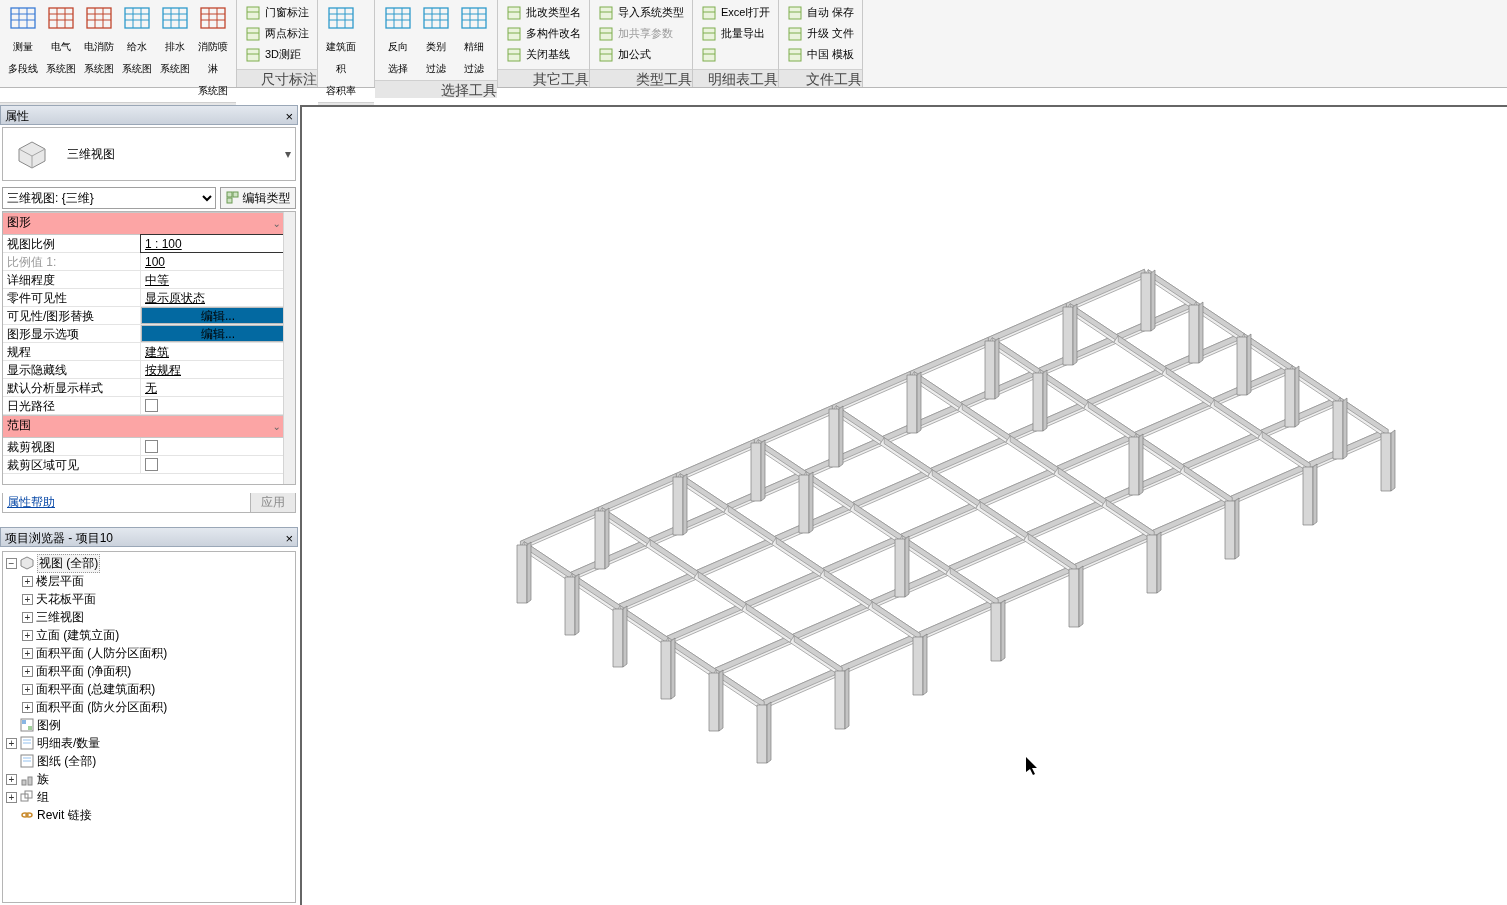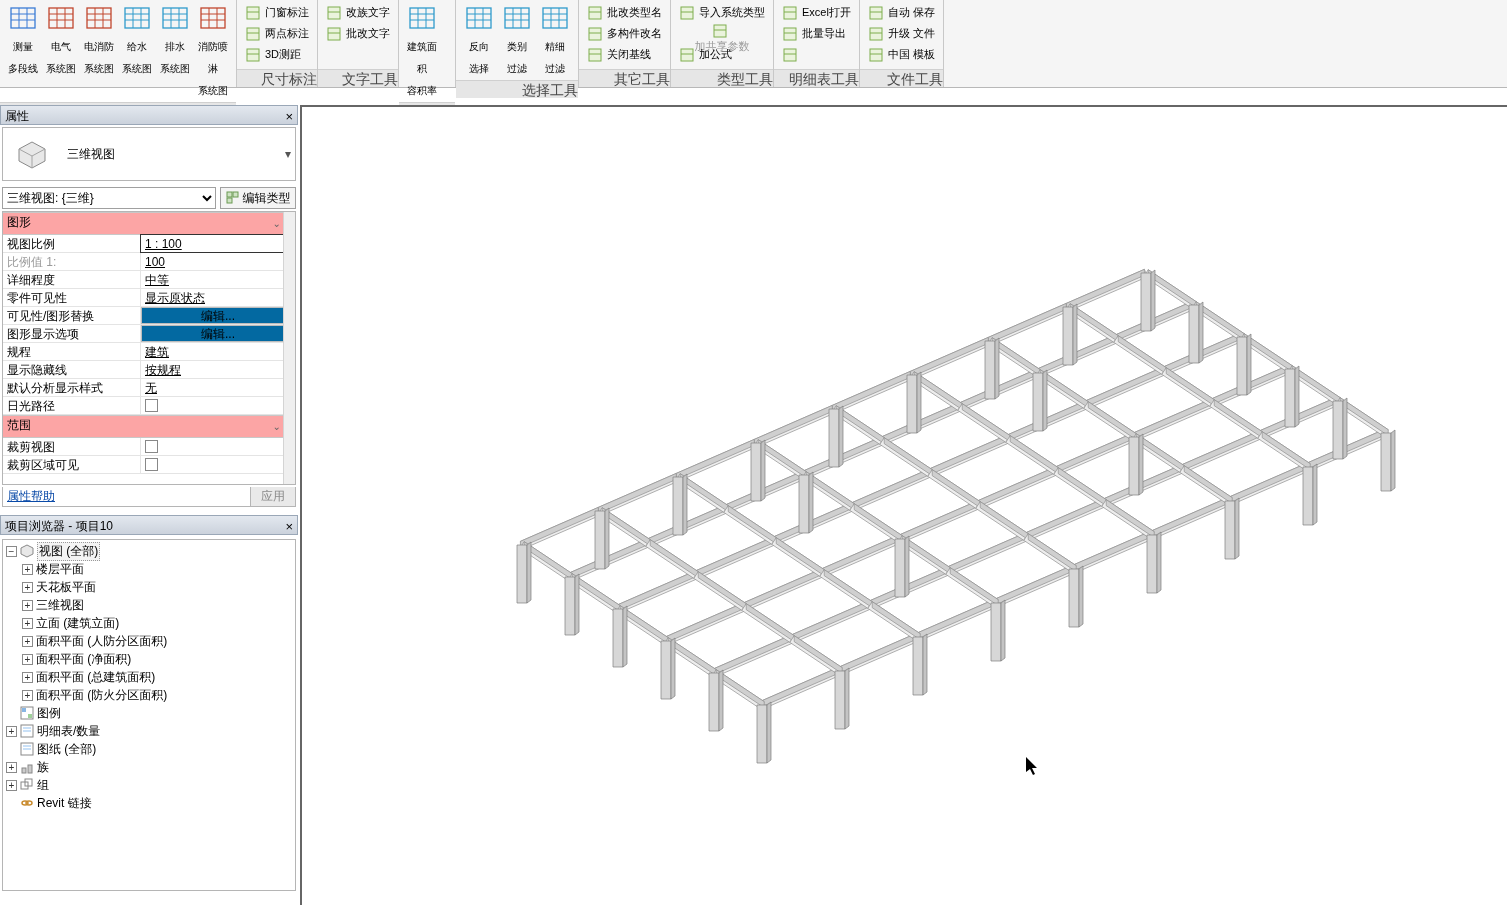--- a/index.html
+++ b/index.html
@@ -8,21 +8,21 @@
 
 #ribbon { display:flex; height:88px; border-bottom:1px solid #b8b8b8; background:#f5f5f5; }
 .rgroup { display:flex; flex-direction:column; border-right:1px solid #c8c8c8; }
 .rgroup .body { flex:1; display:flex; align-items:flex-start; padding:2px 4px 0; }
 .rgroup .glabel { height:18px; line-height:18px; text-align:right; font-size:14px; background:#e6e6e6; color:#464646; border-top:1px solid #d0d0d0; }
 .rbtn-big { display:flex; flex-direction:column; align-items:center; justify-content:flex-start; width:38px; padding:2px 1px 0; cursor:default; }
 .rbtn-big .ico { width:30px; height:30px; margin-bottom:2px; }
 .rbtn-big .lbl { font-size:10px; text-align:center; line-height:22px; white-space:pre-line; }
 .rbtn-sm { display:flex; align-items:center; height:21px; padding:0 4px; white-space:nowrap; font-size:11px; }
 .rbtn-sm .ico { width:16px; height:16px; margin-right:4px; }
-.rbtn-sm.disabled { color:#9a9a9a;flex-direction:column; }
+.rbtn-sm.disabled { color:#9a9a9a; }
 .vstack { display:flex; flex-direction:column; justify-content:flex-start; }
 
 
 #left { position:absolute; left:0; top:105px; width:298px; bottom:12px; }
 .panel-title { height:20px; line-height:20px; padding:0 4px; background:linear-gradient(#e3e8ef,#cbd2dc); border:1px solid #9aa7b7; position:relative; font-size:12px; }
 .panel-title .x { position:absolute; right:4px; top:1px; font-family:Arial; font-size:13px; cursor:default; }
 
 
 #typesel { display:flex; height:54px; border:1px solid #b5b5b5; margin:2px 2px 0; background:#fff; }
 #typesel .thumb { width:58px; display:flex; align-items:center; justify-content:center; border-right:0; }
@@ -37,21 +37,21 @@
 #props { border:1px solid #b5b5b5; margin:2px 2px 0; height:274px; overflow:hidden; position:relative; background:#fff; }
 .pgroup { background:#fca5a5; height:23px; line-height:18px; padding-left:4px; font-size:12px; position:relative; border-top:1px solid #c8c8c8; border-bottom:1px solid #c8c8c8; }
 .pgroup .chev { position:absolute; right:14px; top:2px; font-size:10px; color:#666; }
 .prow { display:flex; height:18px; border-bottom:1px solid #e4e4e4; }
 .prow .k { width:138px; padding-left:4px; line-height:18px; border-right:1px solid #e4e4e4; }
 .prow .v { flex:1; padding-left:4px; line-height:18px; position:relative;text-decoration:underline; }
 .prow.dim .k { color:#9a9a9a; }
 .prow .btn { position:absolute; left:0; right:0; top:0; bottom:0; background:#0369a1; border:1px solid #bdbdbd; text-align:center; line-height:16px; }
 .prow .chk { width:13px; height:13px; border:1px solid #888; margin-top:2px; display:inline-block; background:#fff; }
 #props .scrollbar { position:absolute; right:0; top:0; bottom:0; width:12px; background:#efefef; border-left:1px solid #d4d4d4; }
-#propfoot { display:flex; border:1px solid #b5b5b5; border-top:0; margin:2px 2px; height:20px; }
+#propfoot { display:flex; border:1px solid #b5b5b5; border-top:0; margin:8px 2px; height:20px; }
 #propfoot .help { flex:1; padding-left:4px; line-height:19px; color:#0a4aa8; text-decoration:underline; }
 #propfoot .apply { width:45px; text-align:center; line-height:19px; background:#e9e9e9; border-left:1px solid #b5b5b5; color:#8a8a8a; }
 
 
 #browser { border:1px solid #b5b5b5; margin:4px 2px 0; height:352px; background:#fff; padding:2px 0; overflow:auto; }
 .tn { display:flex; align-items:center; height:18px; white-space:nowrap; }
 .tog { width:11px; height:11px; border:1px solid #8a8a8a; margin:0 3px; text-align:center; line-height:9px; font-size:10px; font-family:Arial; background:#fff; color:#333; }
 .tog.blank { border:0; }
 .tico { width:14px; height:14px; margin-right:3px; display:inline-flex; }
 .highlight { background:#f4f4f4; border:1px dotted #999; padding:0 1px; }
@@ -177,45 +177,20 @@
               <svg width="16" height="16">
                 <rect x="2" y="2" width="12" height="12" fill="#eaf3dc" stroke="#7fae4f"></rect>
                 <line x1="2" y1="7" x2="14" y2="7" stroke="#7fae4f"></line>
               </svg>
             </span>
             <span>3D测距</span>
           </div>
         </div>
       </div>
       <div class="glabel">尺寸标注</div>
-    </div>
-    <div class="rgroup">
-      <div class="body">
-        <div class="vstack">
-          <div class="rbtn-sm">
-            <span class="ico">
-              <svg width="16" height="16">
-                <rect x="2" y="2" width="12" height="12" fill="#eaf3dc" stroke="#7fae4f"></rect>
-                <line x1="2" y1="7" x2="14" y2="7" stroke="#7fae4f"></line>
-              </svg>
-            </span>
-            <span>改族文字</span>
-          </div>
-          <div class="rbtn-sm">
-            <span class="ico">
-              <svg width="16" height="16">
-                <rect x="2" y="2" width="12" height="12" fill="#eaf3dc" stroke="#7fae4f"></rect>
-                <line x1="2" y1="7" x2="14" y2="7" stroke="#7fae4f"></line>
-              </svg>
-            </span>
-            <span>批改文字</span>
-          </div>
-        </div>
-      </div>
-      <div class="glabel">文字工具</div>
     </div>
     <div class="rgroup">
       <div class="body">
         <div class="rbtn-big">
           <div class="ico">
             <svg width="30" height="30">
               <rect x="3" y="4" width="24" height="20" fill="none" stroke="#2e9acb" stroke-width="1.3"></rect>
               <line x1="3" y1="10" x2="27" y2="10" stroke="#2e9acb"></line>
               <line x1="3" y1="16" x2="27" y2="16" stroke="#2e9acb"></line>
               <line x1="11" y1="4" x2="11" y2="24" stroke="#2e9acb"></line>

